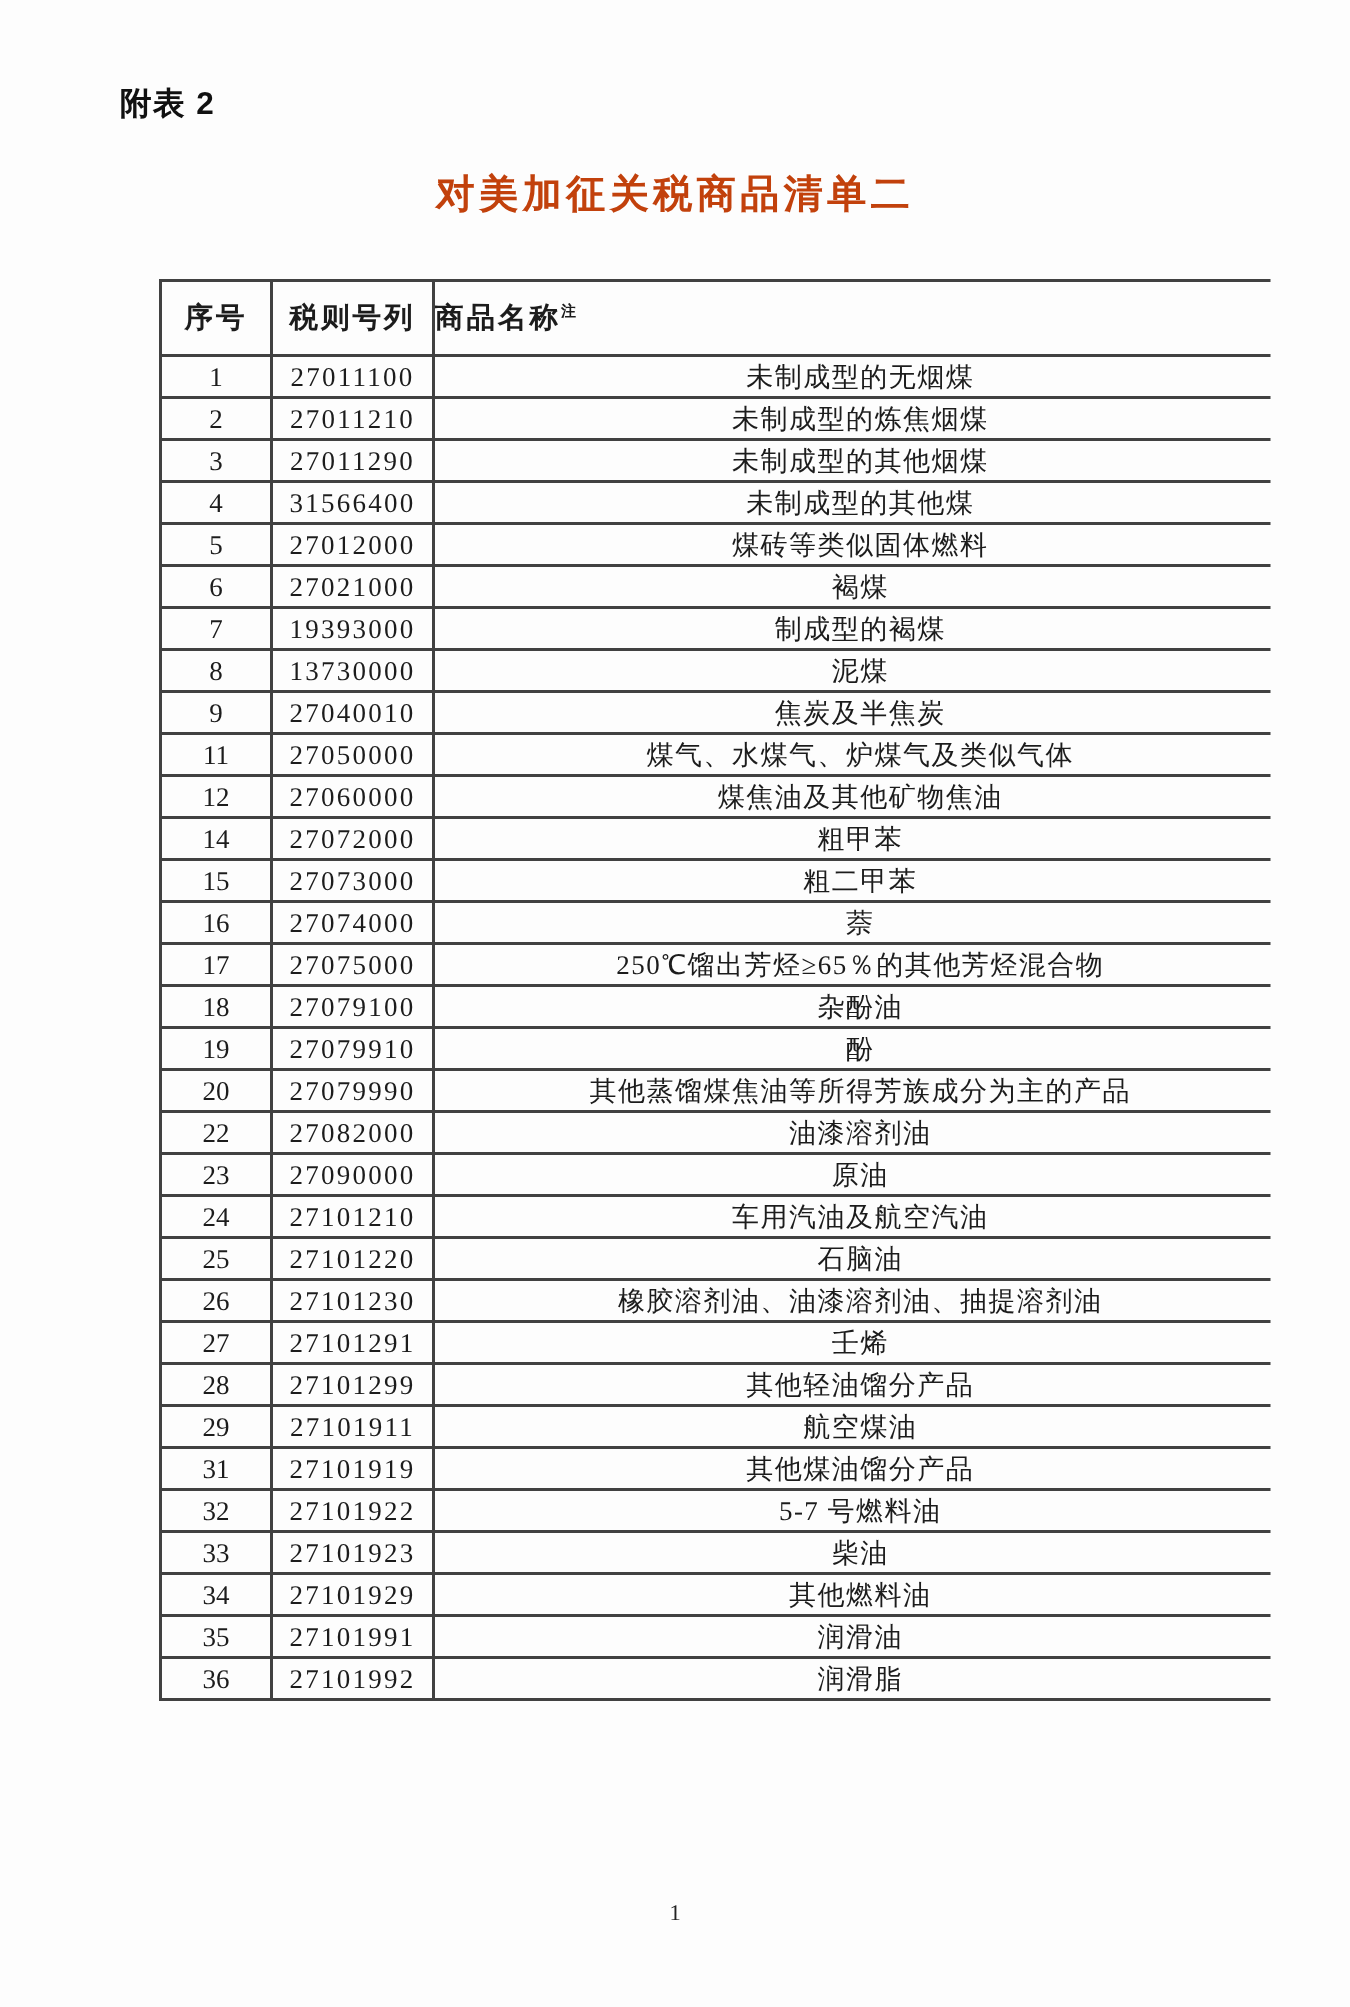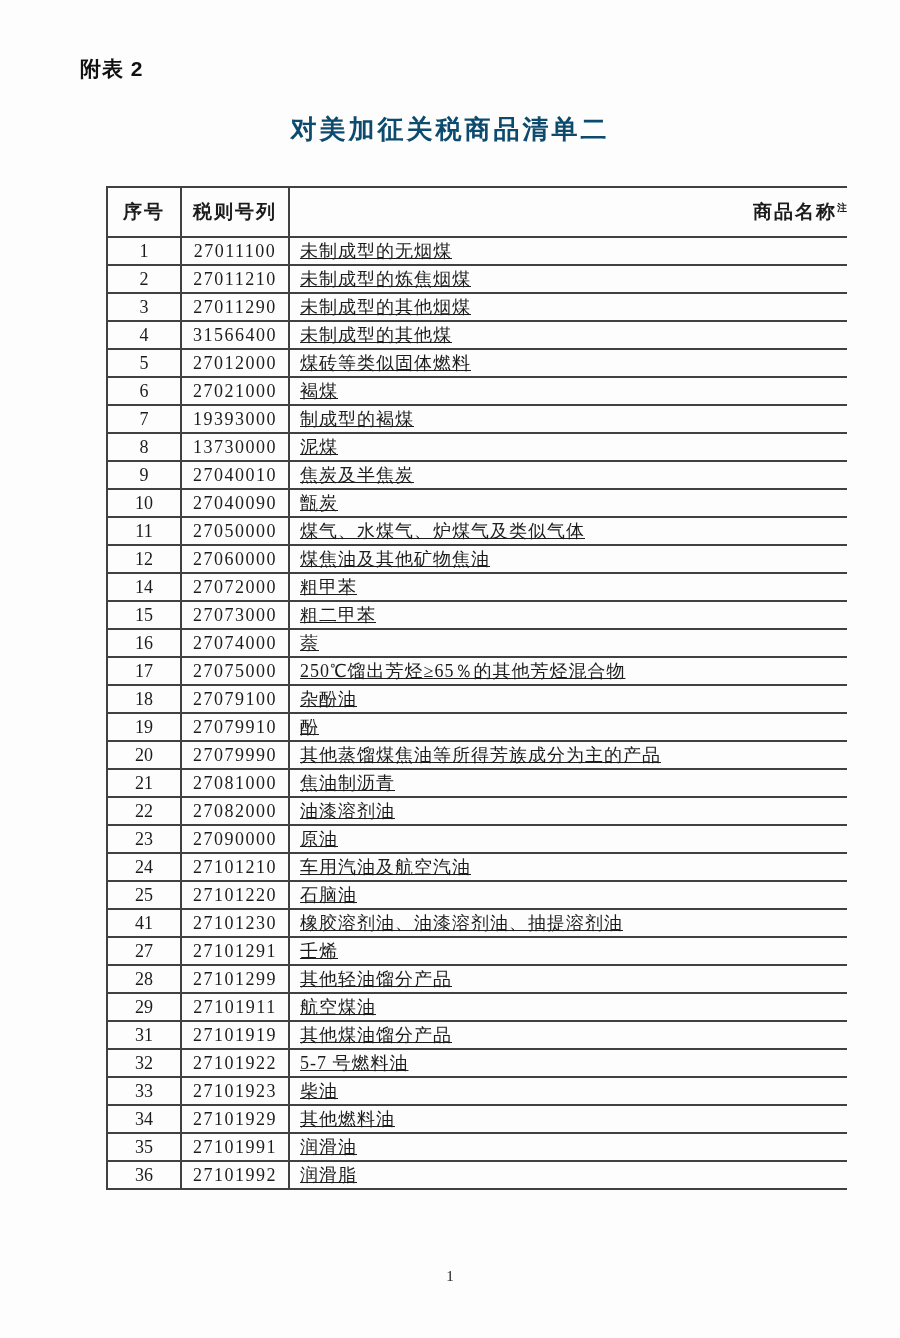--- a/index.html
+++ b/index.html
@@ -27,21 +27,21 @@
   }
   .doc-title {
     position: absolute;
     left: 0; top: 112px;
     width: 900px;
     text-align: center;
     font-family: "Liberation Sans", sans-serif;
     font-weight: bold;
     font-size: 26px;
     letter-spacing: 3px;
-    color: #0c4a6e;
+    color: #c2410c;
   }
   table.goods-table {
     position: absolute;
     left: 83px; top: 186px;
     width: 740px;
     border-collapse: collapse;
     table-layout: fixed;
     border-left: 2px solid #414141;
     border-top: 2px solid #414141;
     border-bottom: 2px solid #414141;
@@ -58,26 +58,25 @@
     overflow: hidden;
     white-space: nowrap;
   }
   .goods-table th { height: 48px; font-size: 19px; font-weight: bold; letter-spacing: 2px; }
   .goods-table td { height: 26px; }
   .goods-table th:nth-child(1), .goods-table td:nth-child(1),
   .goods-table th:nth-child(2), .goods-table td:nth-child(2) {
     border-right: 2px solid #414141;
     text-align: center;
   }
-  .goods-table th:nth-child(3) { text-align: right; }
+  .goods-table th:nth-child(3) { text-align: left; }
   .goods-table td:nth-child(3) {
-    text-align: left;
+    text-align: center;
     padding-left: 10px;
     letter-spacing: 1px;
-    text-decoration: underline;
   }
   .goods-table td:nth-child(2) { letter-spacing: 1.5px; }
   .goods-table sup.note {
     font-size: 10px;
     font-weight: bold;
     letter-spacing: 0;
     vertical-align: super;
     line-height: 0;
   }
   .page-number {
@@ -151,25 +150,20 @@
     <td>8</td>
     <td>13730000</td>
     <td>泥煤</td>
   </tr>
         <tr>
     <td>9</td>
     <td>27040010</td>
     <td>焦炭及半焦炭</td>
   </tr>
         <tr>
-    <td>10</td>
-    <td>27040090</td>
-    <td>甑炭</td>
-  </tr>
-        <tr>
     <td>11</td>
     <td>27050000</td>
     <td>煤气、水煤气、炉煤气及类似气体</td>
   </tr>
         <tr>
     <td>12</td>
     <td>27060000</td>
     <td>煤焦油及其他矿物焦油</td>
   </tr>
         <tr>
@@ -201,46 +195,41 @@
     <td>19</td>
     <td>27079910</td>
     <td>酚</td>
   </tr>
         <tr>
     <td>20</td>
     <td>27079990</td>
     <td>其他蒸馏煤焦油等所得芳族成分为主的产品</td>
   </tr>
         <tr>
-    <td>21</td>
-    <td>27081000</td>
-    <td>焦油制沥青</td>
-  </tr>
-        <tr>
     <td>22</td>
     <td>27082000</td>
     <td>油漆溶剂油</td>
   </tr>
         <tr>
     <td>23</td>
     <td>27090000</td>
     <td>原油</td>
   </tr>
         <tr>
     <td>24</td>
     <td>27101210</td>
     <td>车用汽油及航空汽油</td>
   </tr>
         <tr>
     <td>25</td>
     <td>27101220</td>
     <td>石脑油</td>
   </tr>
         <tr>
-    <td>41</td>
+    <td>26</td>
     <td>27101230</td>
     <td>橡胶溶剂油、油漆溶剂油、抽提溶剂油</td>
   </tr>
         <tr>
     <td>27</td>
     <td>27101291</td>
     <td>壬烯</td>
   </tr>
         <tr>
     <td>28</td>

